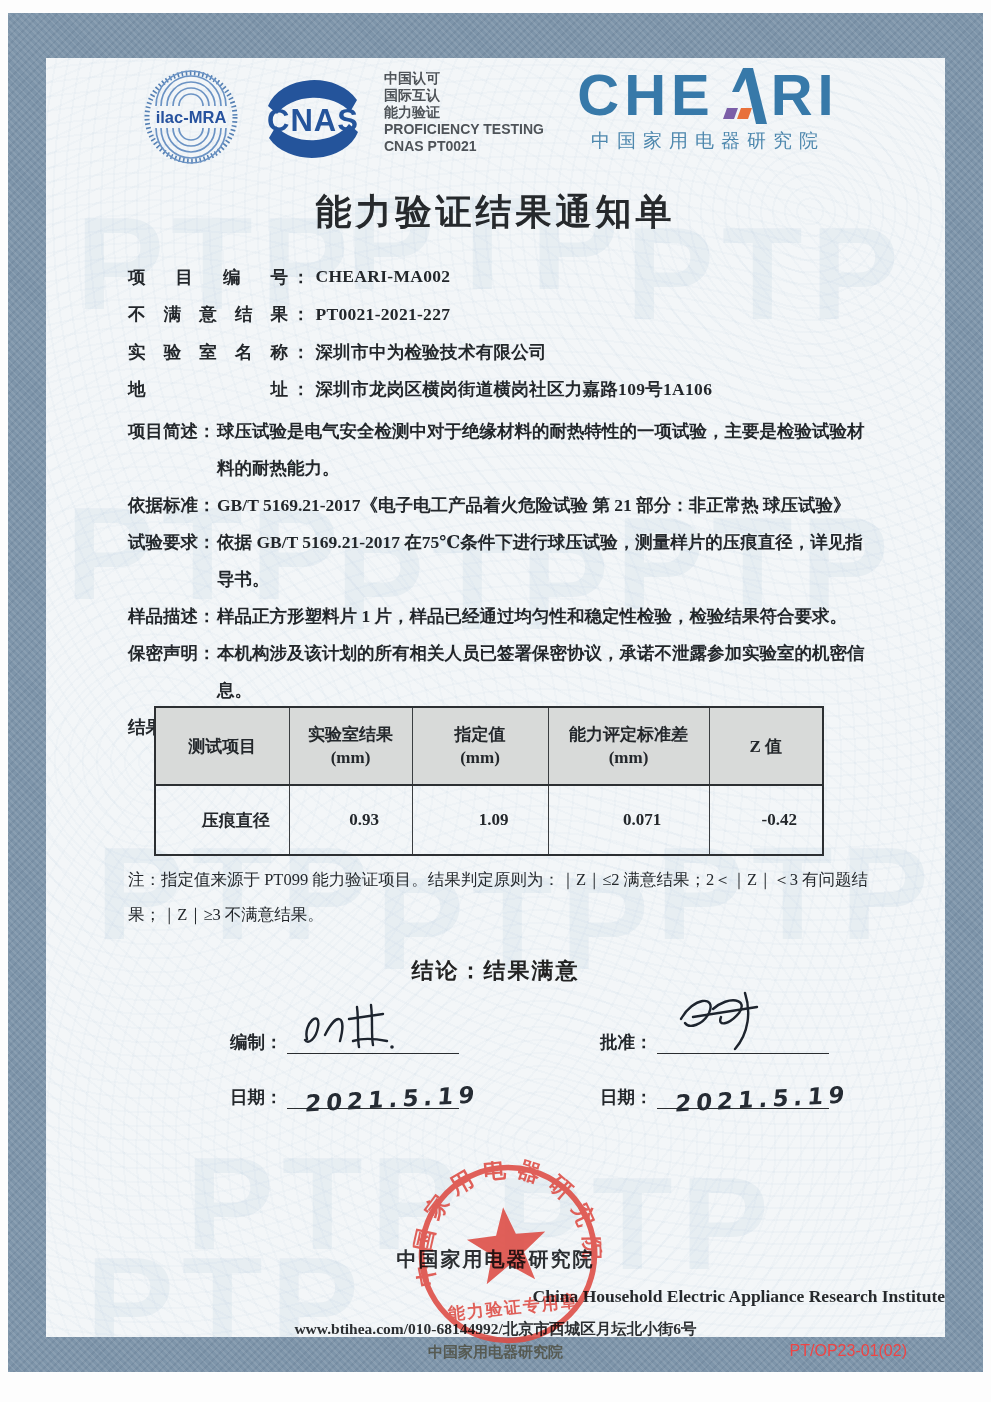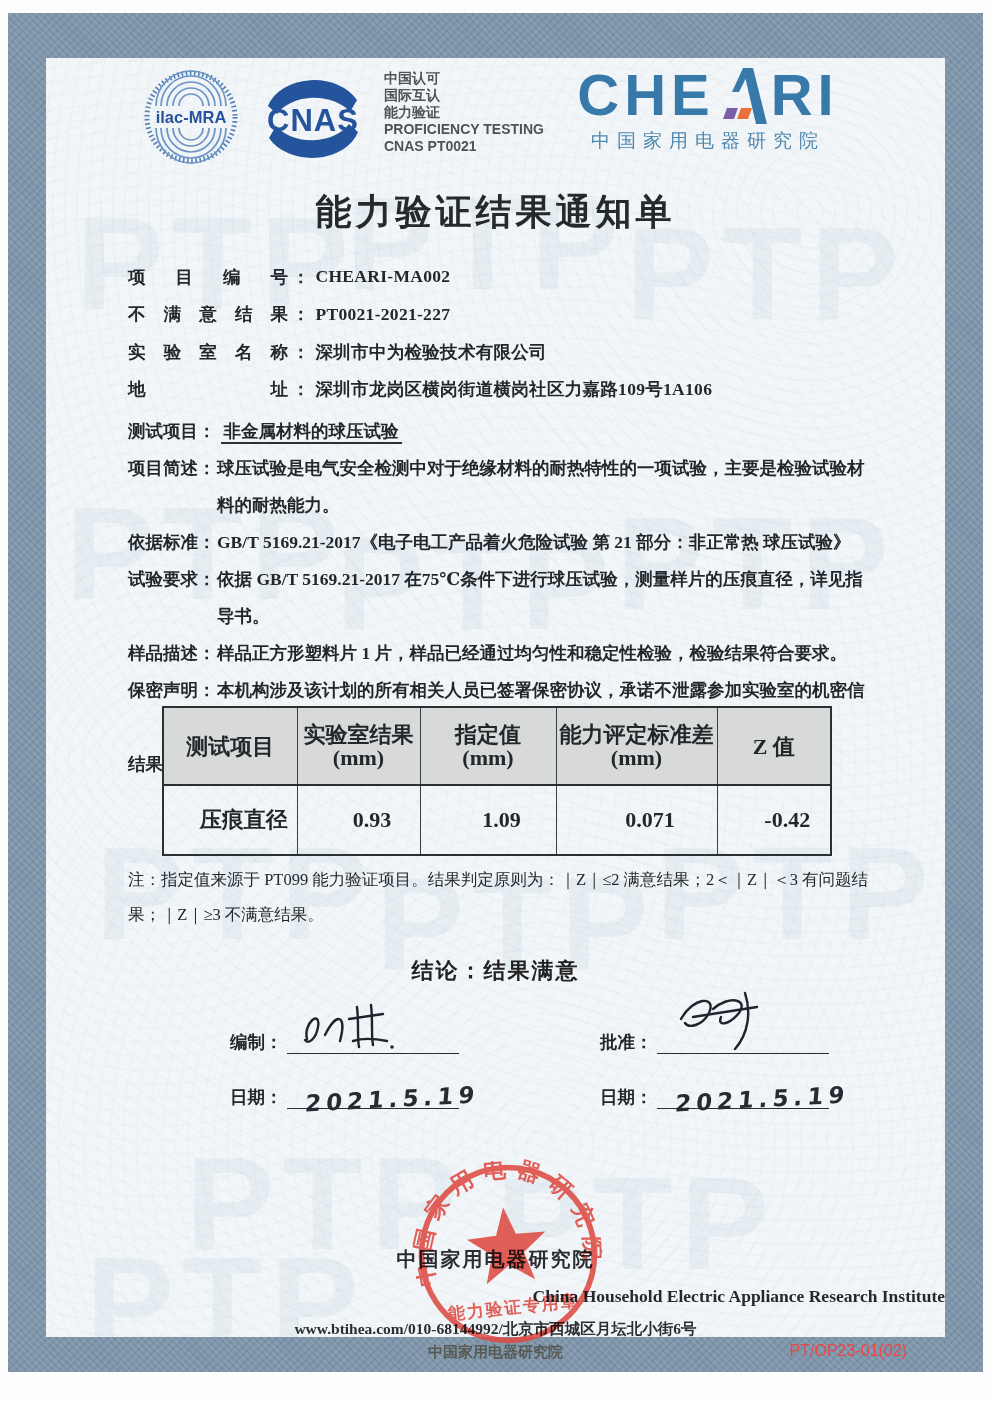--- a/index.html
+++ b/index.html
@@ -59,22 +59,22 @@
   .fvalue { letter-spacing:.3px; }
 
   
   .sections { position:absolute; left:82px; top:355px; width:752px;
               font-size:17.5px; font-weight:600; line-height:37px; }
   .sec { padding-left:89px; }
   .sec .slabel { display:inline-block; width:89px; margin-left:-89px; }
   .sec .u { text-decoration:none; border-bottom:2px solid #2c3034; padding:0 4px 1px 2px; }
 
   
-  .rtable { position:absolute; left:116px; top:648px; border-collapse:collapse; table-layout:fixed;
-            width:668px; font-size:22px; text-align:center; }
+  .rtable { position:absolute; left:108px; top:648px; border-collapse:collapse; table-layout:fixed;
+            width:668px; font-size:17px; text-align:center; }
   .rtable th, .rtable td { border:1px solid #3a3d40; }
   .rtable th { background:#d8dad9; height:78px; font-weight:bold; line-height:23px; }
   .rtable td { height:70px; font-weight:600;padding-left:27px; }
   .rtable { border:2px solid #2c2f32; }
   .rtable thead tr { border-bottom:2px solid #2c2f32; }
 
   
   .note { position:absolute; left:82px; top:804px; width:756px;
           font-size:16.5px; font-weight:400; line-height:35px; }
   .conclusion { position:absolute; left:0; top:898px; width:100%; text-align:center;
@@ -200,24 +200,20 @@
         </div>
         <div class="frow">
           <span class="flabel">地址</span>
             <span class="fcolon">：</span>
           <span class="fvalue">深圳市龙岗区横岗街道横岗社区力嘉路109号1A106</span>
         </div>
       </div>
 
       <div class="sections">
         <div class="sec">
-          <span class="slabel">测试项目：</span>
-          <span class="u">非金属材料的球压试验</span>
-        </div>
-        <div class="sec">
           <span class="slabel">项目简述：</span><span>球压试验是电气安全检测中对于绝缘材料的耐热特性的一项试验，主要是检验试验材料的耐热能力。</span>
         </div>
         <div class="sec">
           <span class="slabel">依据标准：</span><span>GB/T 5169.21-2017《电子电工产品着火危险试验 第 21 部分：非正常热 球压试验》</span>
         </div>
         <div class="sec">
           <span class="slabel">试验要求：</span><span>依据 GB/T 5169.21-2017 在75℃条件下进行球压试验，测量样片的压痕直径，详见指导书。</span>
         </div>
         <div class="sec">
           <span class="slabel">样品描述：</span><span>样品正方形塑料片 1 片，样品已经通过均匀性和稳定性检验，检验结果符合要求。</span>

